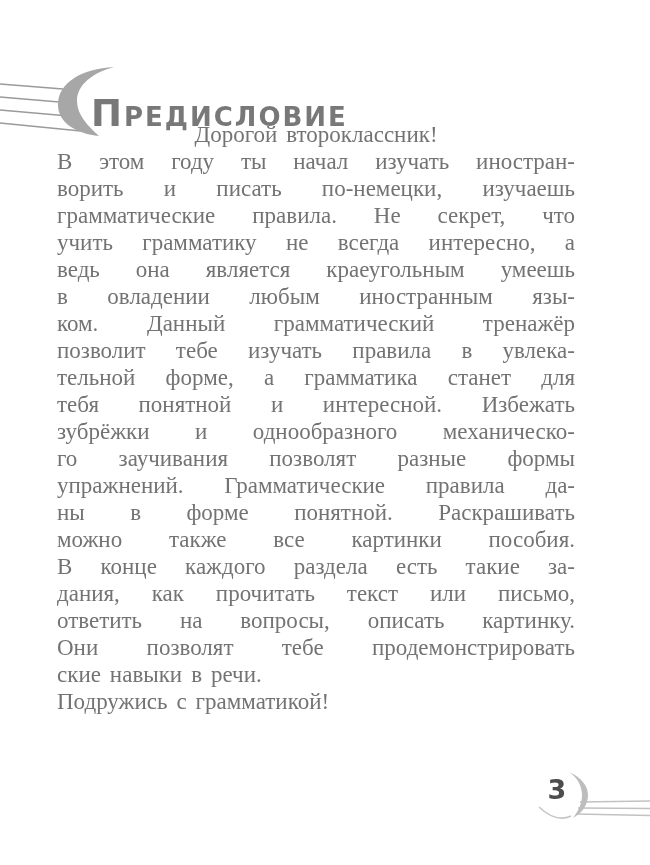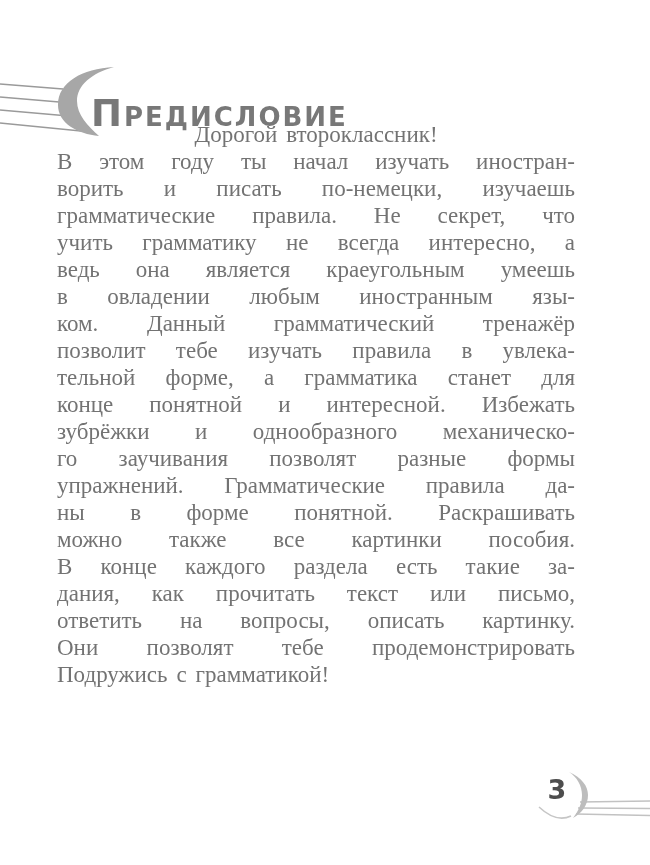--- a/index.html
+++ b/index.html
@@ -88,30 +88,31 @@
       <div class="line line-center">Дорогой  второклассник!</div>
       <div class="line line-justify">В этом году ты начал изучать иностран-</div>
       <div class="line line-justify">ворить и писать по-немецки, изучаешь</div>
       <div class="line line-justify">грамматические правила. Не секрет, что</div>
       <div class="line line-justify">учить грамматику не всегда интересно, а</div>
       <div class="line line-justify">ведь она является краеугольным умеешь</div>
       <div class="line line-justify">в овладении любым иностранным язы-</div>
       <div class="line line-justify">ком. Данный грамматический тренажёр</div>
       <div class="line line-justify">позволит тебе изучать правила в увлека-</div>
       <div class="line line-justify">тельной форме, а грамматика станет для</div>
-      <div class="line line-justify">конце понятной и интересной. Избежать</div>
+      <div class="line line-justify">тебя понятной и интересной. Избежать</div>
       <div class="line line-justify">зубрёжки и однообразного механическо-</div>
       <div class="line line-justify">го заучивания позволят разные формы</div>
       <div class="line line-justify">упражнений. Грамматические правила да-</div>
       <div class="line line-justify">ны в форме понятной. Раскрашивать</div>
       <div class="line line-justify">можно также все картинки пособия.</div>
       <div class="line line-justify">В конце каждого раздела есть такие за-</div>
       <div class="line line-justify">дания, как прочитать текст или письмо,</div>
       <div class="line line-justify">ответить на вопросы, описать картинку.</div>
       <div class="line line-justify">Они позволят тебе продемонстрировать</div>
+      <div class="line line-left">ские навыки в речи.</div>
       <div class="line line-left">Подружись с грамматикой!</div>
     </main>
 
   <footer>
     <svg class="footer-svg" viewBox="0 0 120 70" aria-hidden="true">
       <g>
         <line x1="50" y1="37" x2="120" y2="36" stroke="#c2c2c2" stroke-width="1.3"></line>
         <line x1="48" y1="43" x2="120" y2="43.5" stroke="#c2c2c2" stroke-width="1.3"></line>
         <line x1="46" y1="49" x2="120" y2="50.5" stroke="#c2c2c2" stroke-width="1.3"></line>
       </g>

